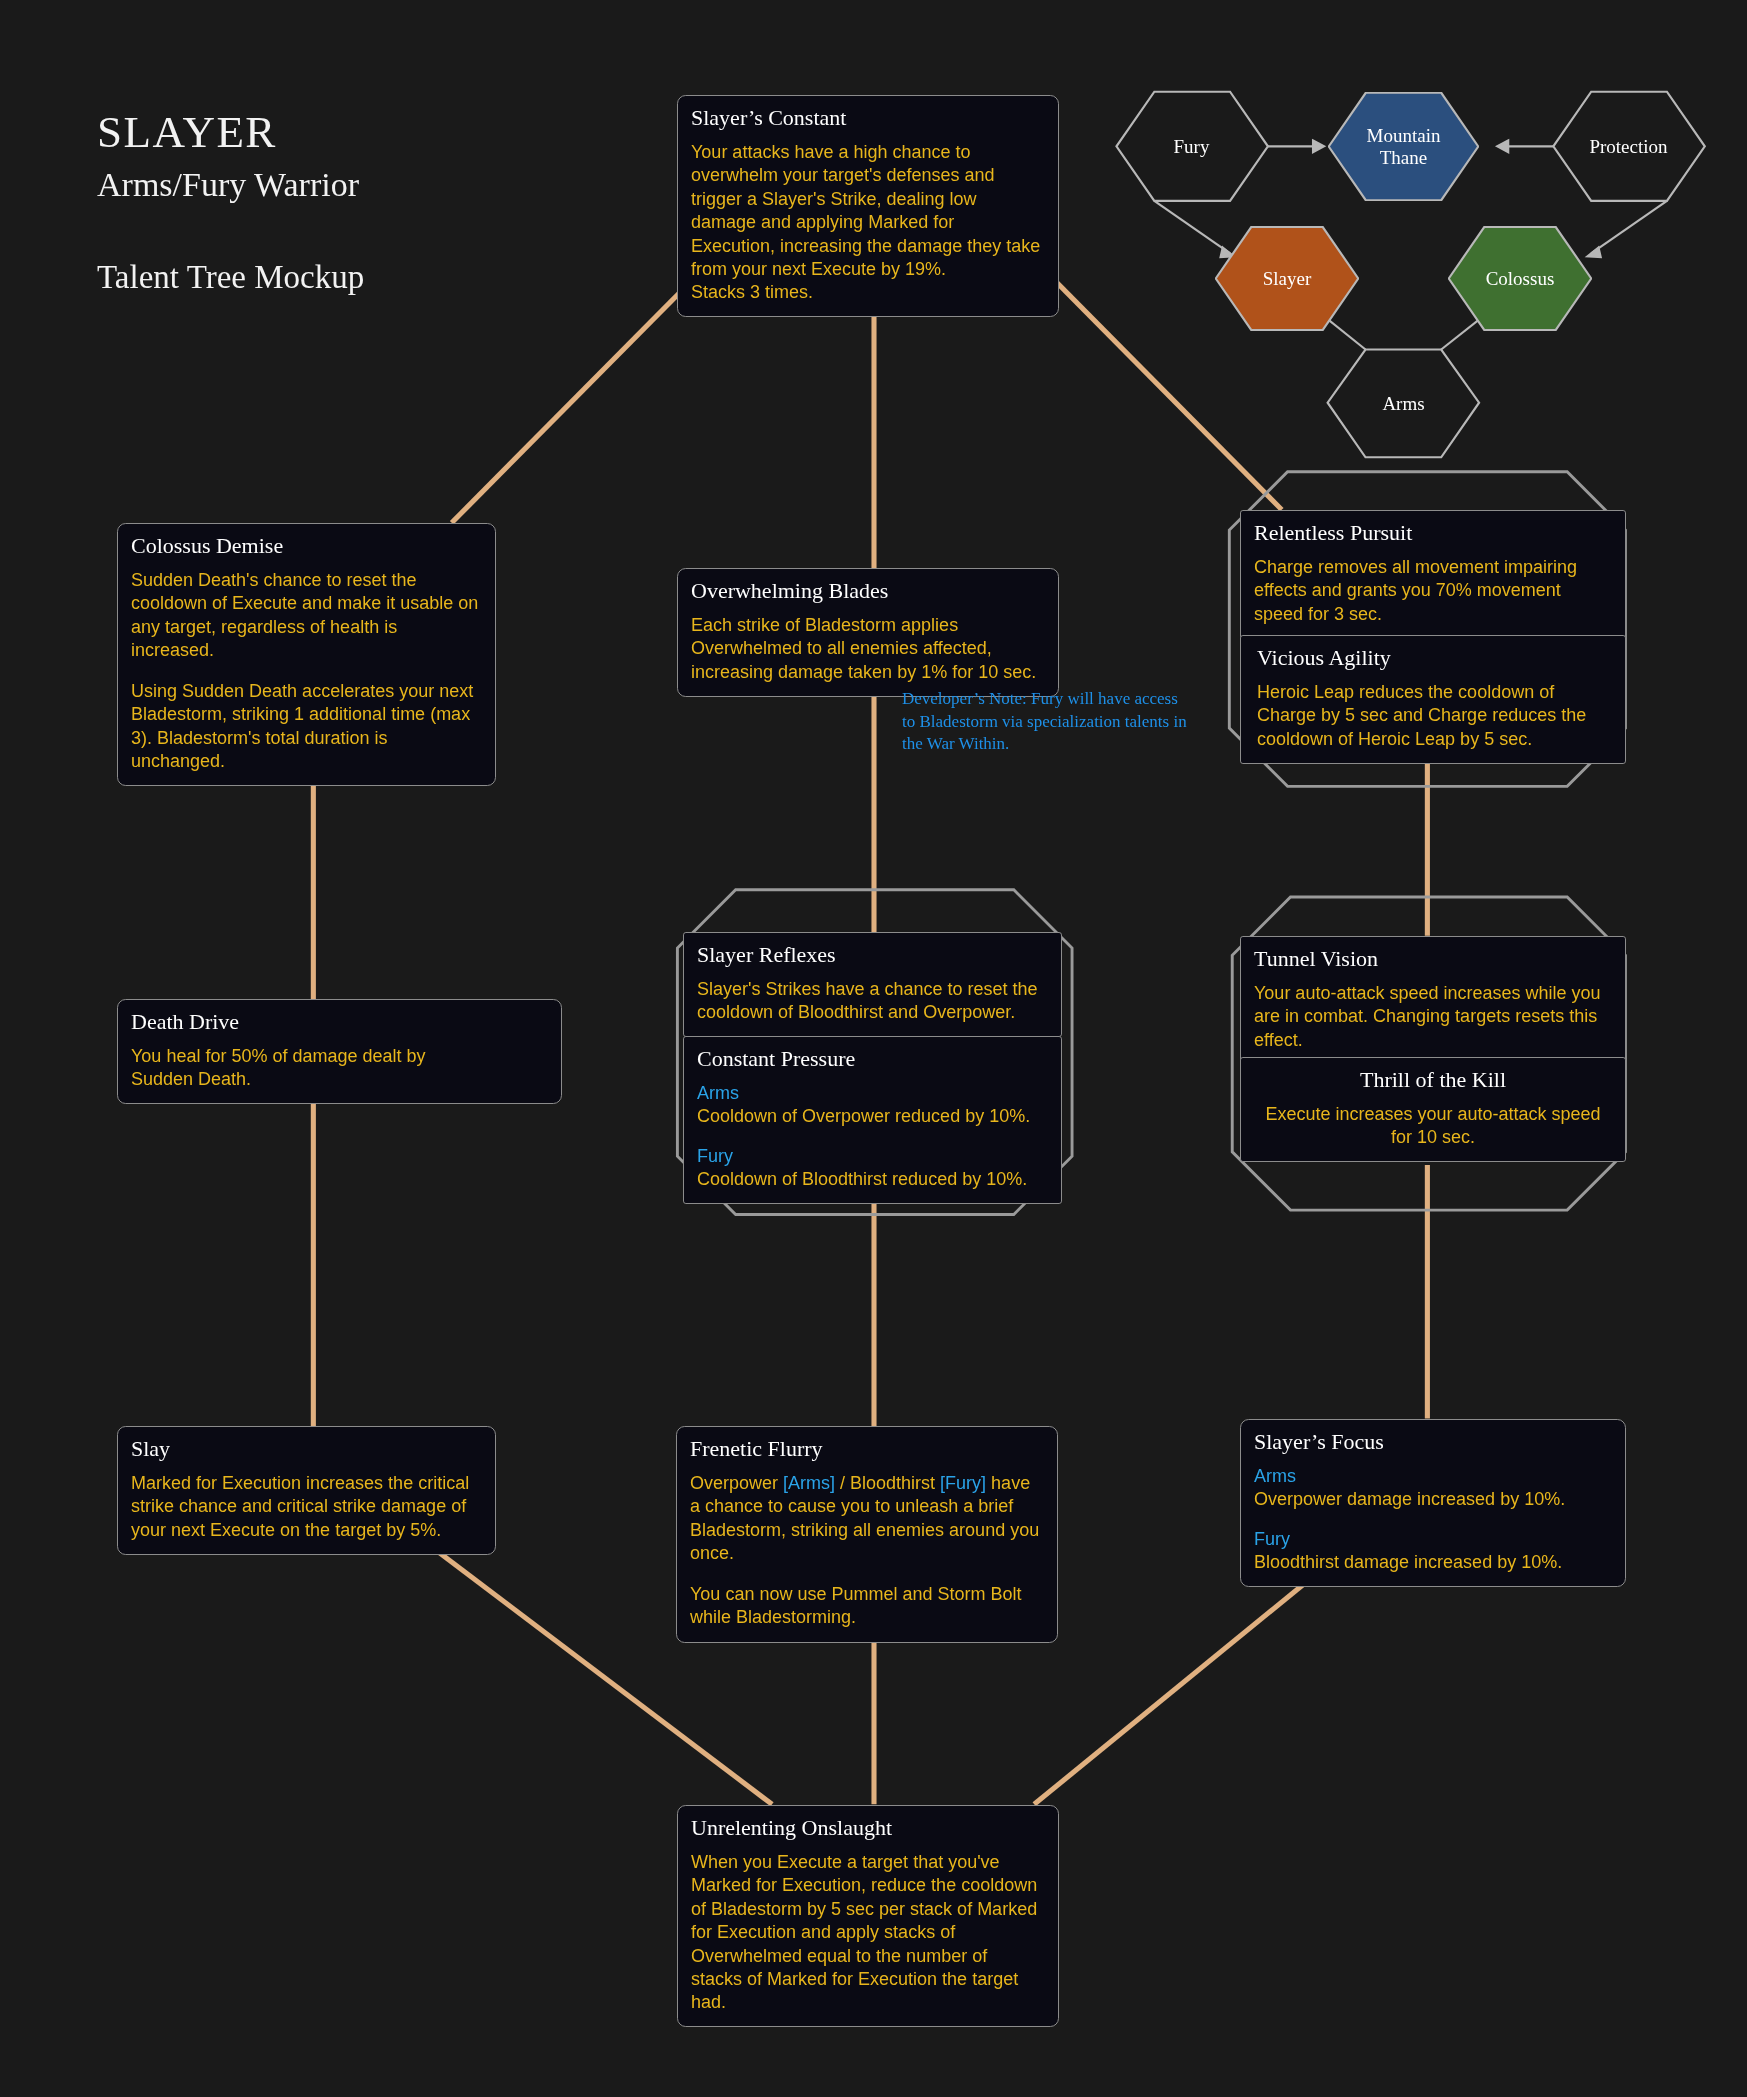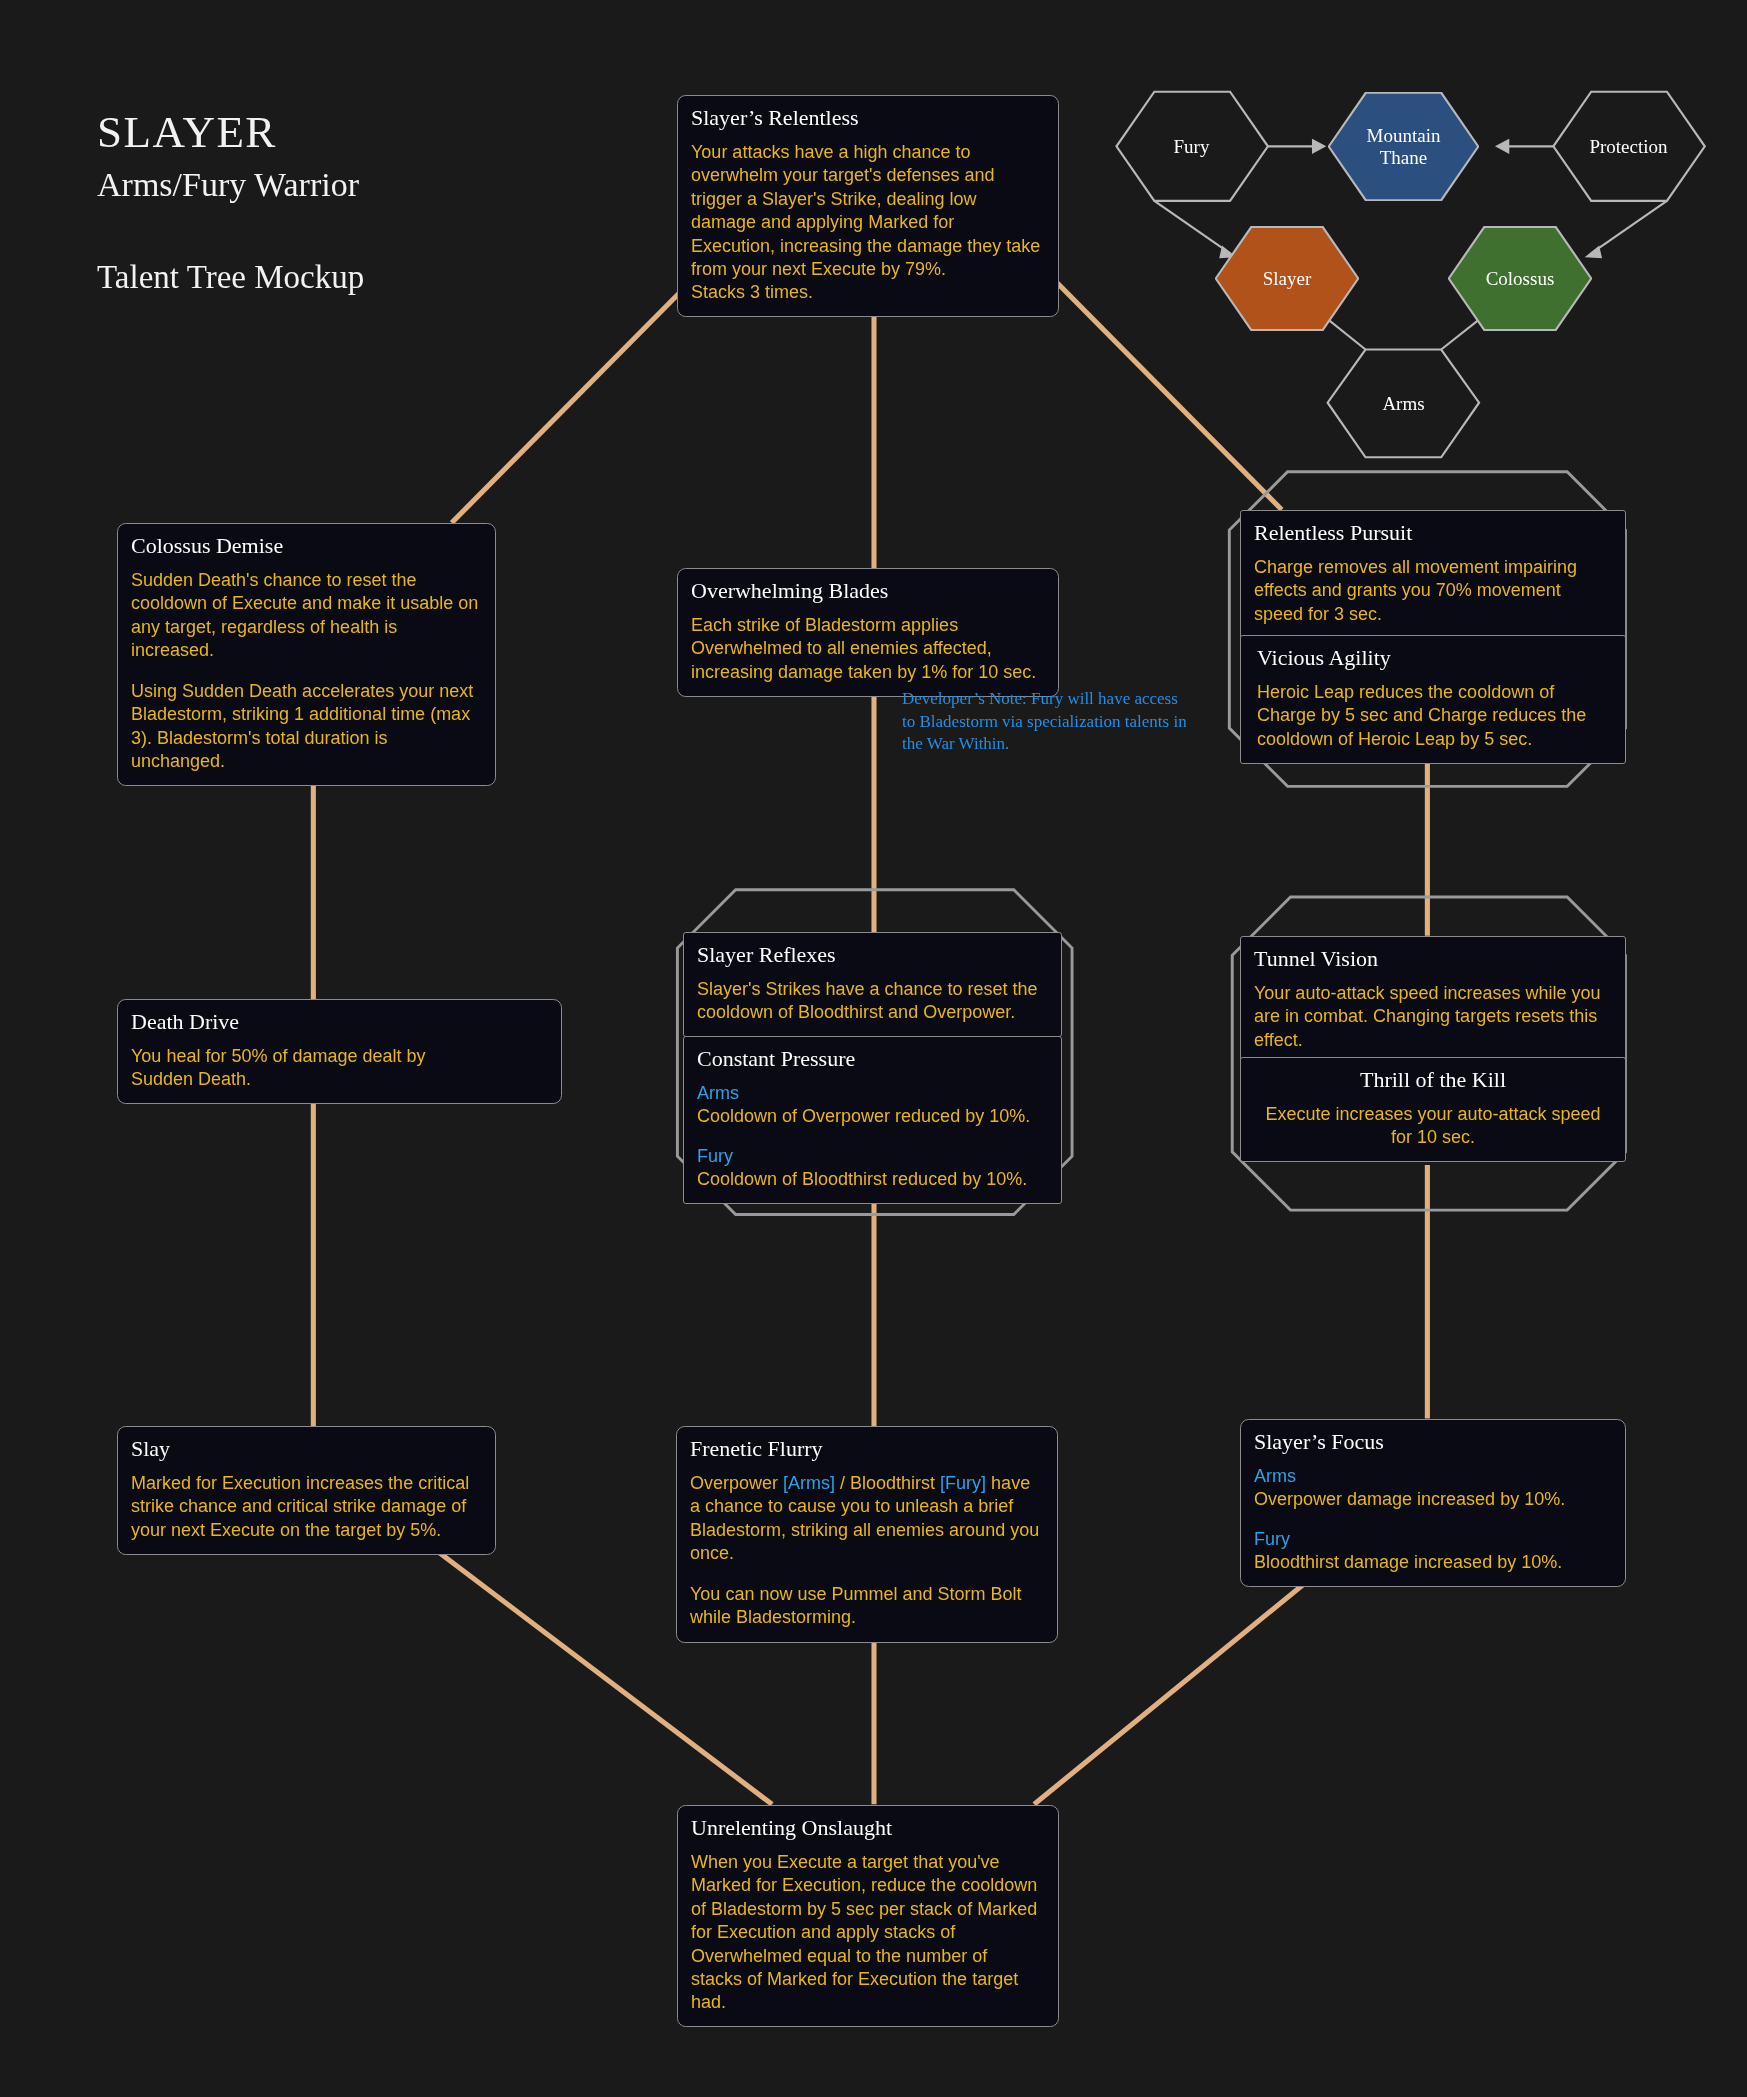--- a/index.html
+++ b/index.html
@@ -167,27 +167,27 @@
     <div class="lbl">Fury</div>
   </div>
   <div class="hexwrap" style="left:1553px;top:92px;width:151px;height:109px;">
     <div class="lbl">Protection</div>
   </div>
   <div class="hexwrap" style="left:1328px;top:350px;width:151px;height:108px;">
     <div class="lbl">Arms</div>
   </div>
 
   <div class="card" style="left:677px;top:95px;width:382px;">
-    <div class="t">Slayer’s Relentless</div>
+    <div class="t">Slayer’s Constant</div>
     <div class="d">Your attacks have a high chance to
 overwhelm your target's defenses and
 trigger a Slayer's Strike, dealing low
 damage and applying Marked for
 Execution, increasing the damage they take
-from your next Execute by 79%.
+from your next Execute by 19%.
 Stacks 3 times.</div>
   </div>
 
   <div class="card" style="left:117px;top:523px;width:379px;">
     <div class="t">Colossus Demise</div>
     <div class="d">Sudden Death's chance to reset the
 cooldown of Execute and make it usable on
 any target, regardless of health is increased.</div>
     <div class="d">Using Sudden Death accelerates your next
 Bladestorm, striking 1 additional time (max

